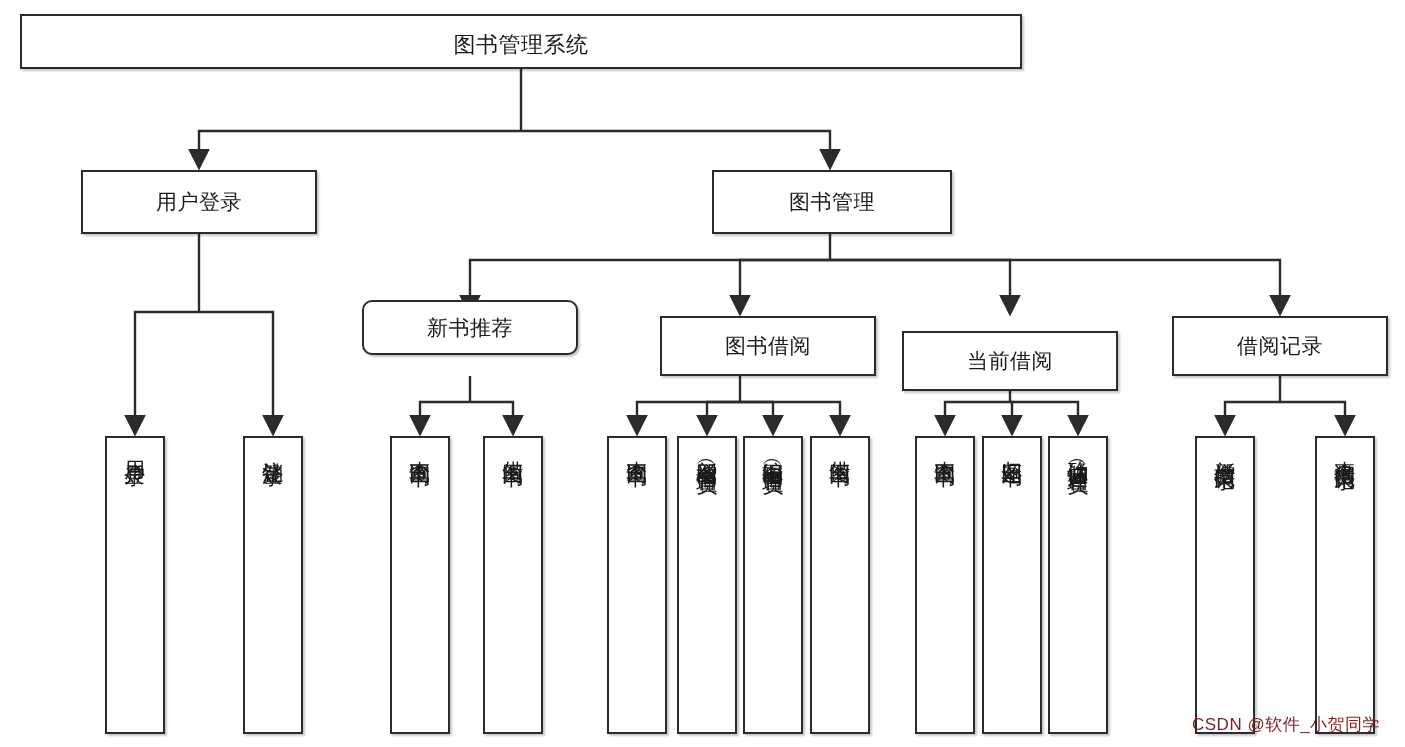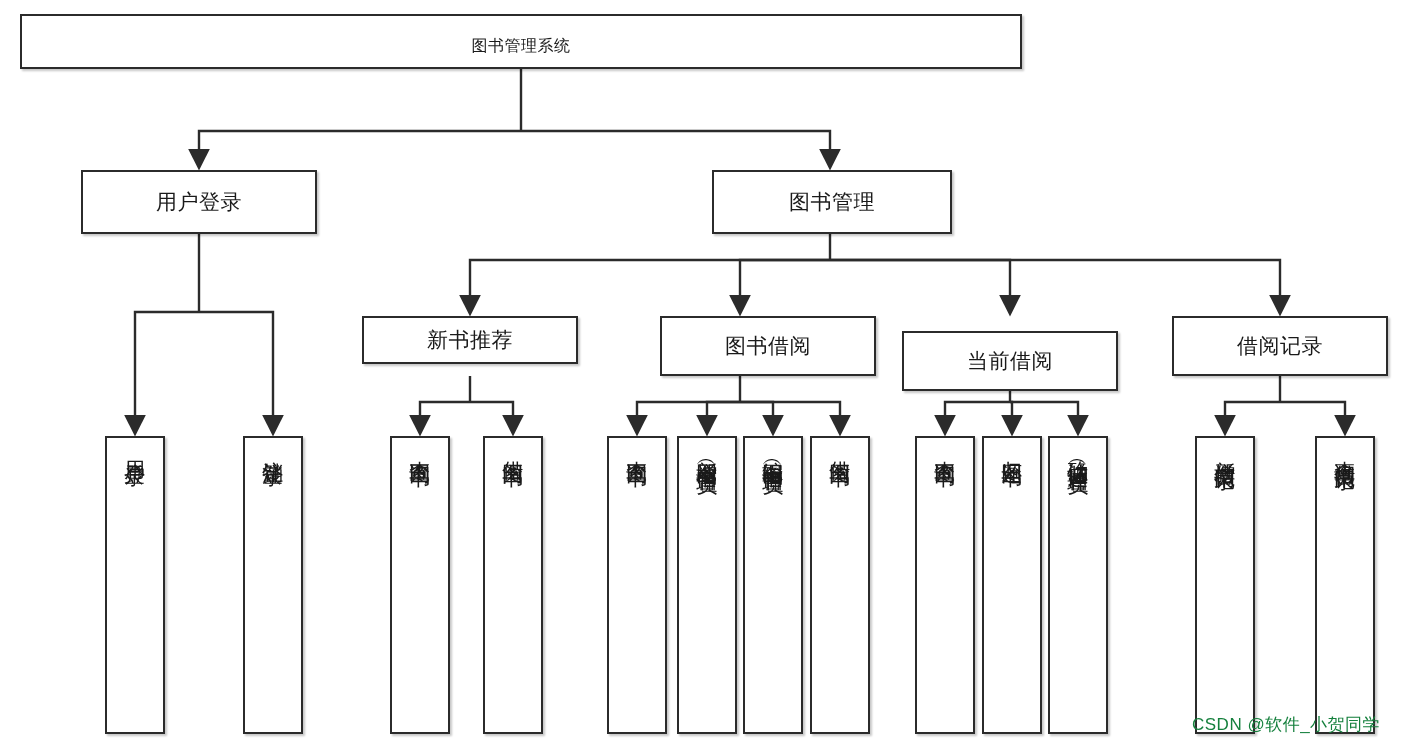--- a/index.html
+++ b/index.html
@@ -42,39 +42,39 @@
     display: block;
     color: #1a1a1a;
     letter-spacing: 0.5px;
   }
   .node.horizontal .node-label {
     font-size: 21px;
     line-height: 1.2;
     white-space: nowrap;
   }
   .node.root .node-label {
-    font-size: 16px;
+    font-size: 22px;
     margin-top: 8px;
   }
   .node.vertical {
     align-items: flex-start;
     justify-content: center;
     padding-top: 6px;
   }
   .node.vertical .node-label {
     writing-mode: vertical-rl;
     text-orientation: upright;
     font-size: 21px;
     line-height: 1.12;
     letter-spacing: 2px;
     max-height: 290px;
   }
   .watermark {
     position: absolute;
-    color: #15803d;
+    color: #7f1d1d;
     font-size: 17px;
     white-space: nowrap;
     letter-spacing: 0.5px;
     pointer-events: none;
   }
 </style>
 </head>
 <body>
 
 <div id="canvas">
@@ -118,21 +118,21 @@
   <div id="node-layer">
       <div class="node horizontal root" style="left: 20px; top: 14px; width: 1002px; height: 55px;">
         <span class="node-label">图书管理系统</span>
       </div>
       <div class="node horizontal" style="left: 81px; top: 170px; width: 236px; height: 64px;">
         <span class="node-label">用户登录</span>
       </div>
       <div class="node horizontal" style="left: 712px; top: 170px; width: 240px; height: 64px;">
         <span class="node-label">图书管理</span>
       </div>
-      <div class="node horizontal" style="left: 362px; top: 316px; width: 216px; height: 48px;">
+      <div class="node horizontal" style="left: 362px; top: 300px; width: 216px; height: 55px; border-radius: 10px;">
         <span class="node-label">新书推荐</span>
       </div>
       <div class="node horizontal" style="left: 660px; top: 316px; width: 216px; height: 60px;">
         <span class="node-label">图书借阅</span>
       </div>
       <div class="node horizontal" style="left: 902px; top: 331px; width: 216px; height: 60px;">
         <span class="node-label">当前借阅</span>
       </div>
       <div class="node horizontal" style="left: 1172px; top: 316px; width: 216px; height: 60px;">
         <span class="node-label">借阅记录</span>

